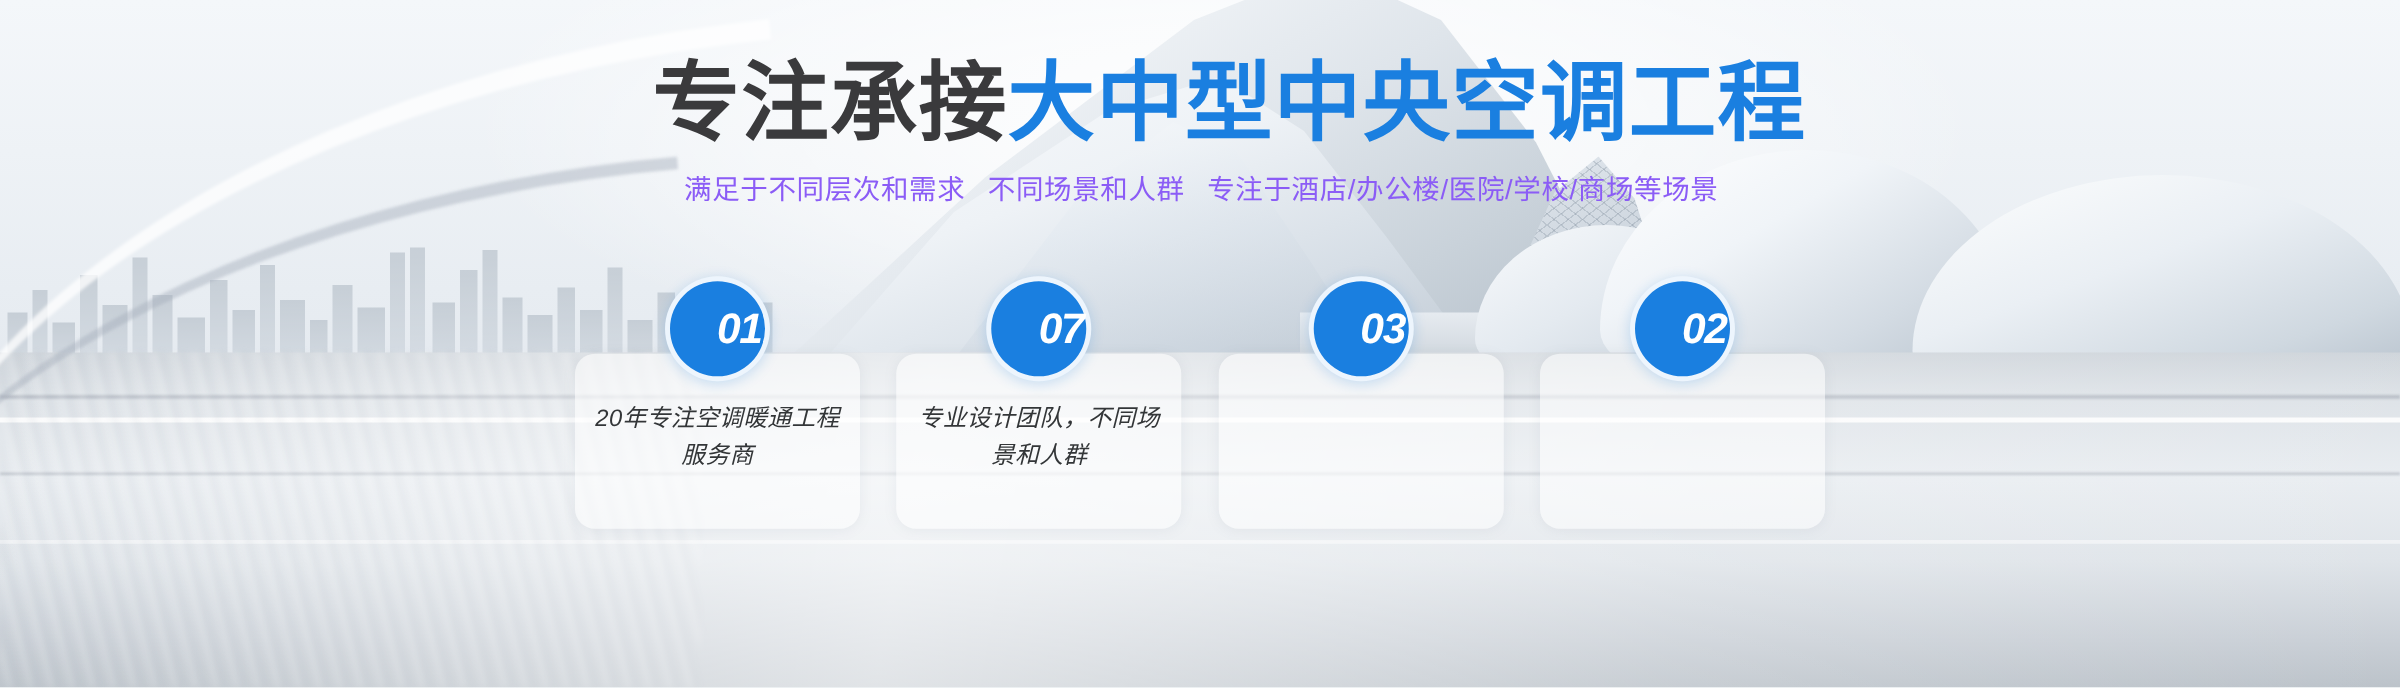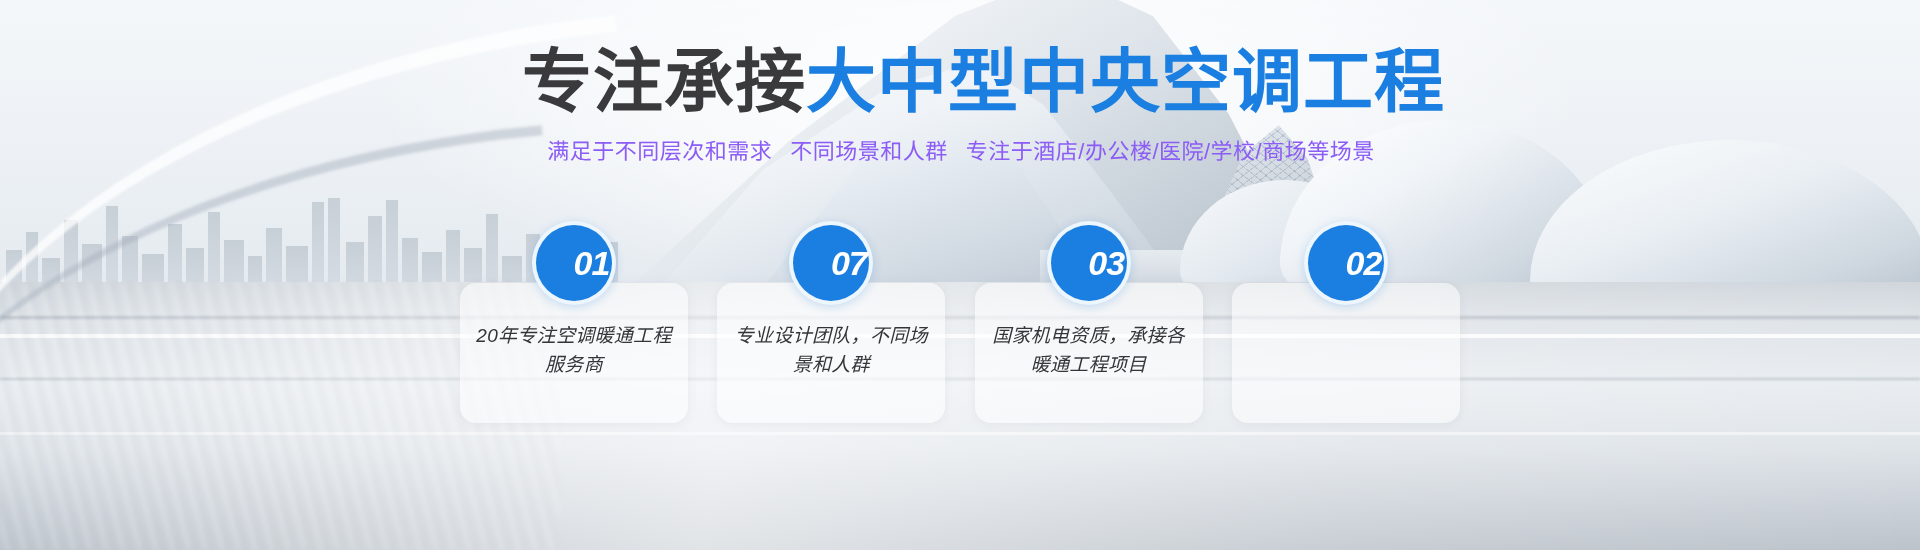--- a/index.html
+++ b/index.html
@@ -378,21 +378,20 @@
       <div class="badge">
         <span class="badge-num">07</span>
       </div>
       <div class="card-text">专业设计团队，不同场景和人群</div>
     </div>
 
     <div class="card">
       <div class="badge">
         <span class="badge-num">03</span>
       </div>
-      <div class="card-text">国家机电资质，承接各暖通工程项目</div>
     </div>
 
     <div class="card">
       <div class="badge">
         <span class="badge-num">02</span>
       </div>
     </div>
 
   </div>
 

